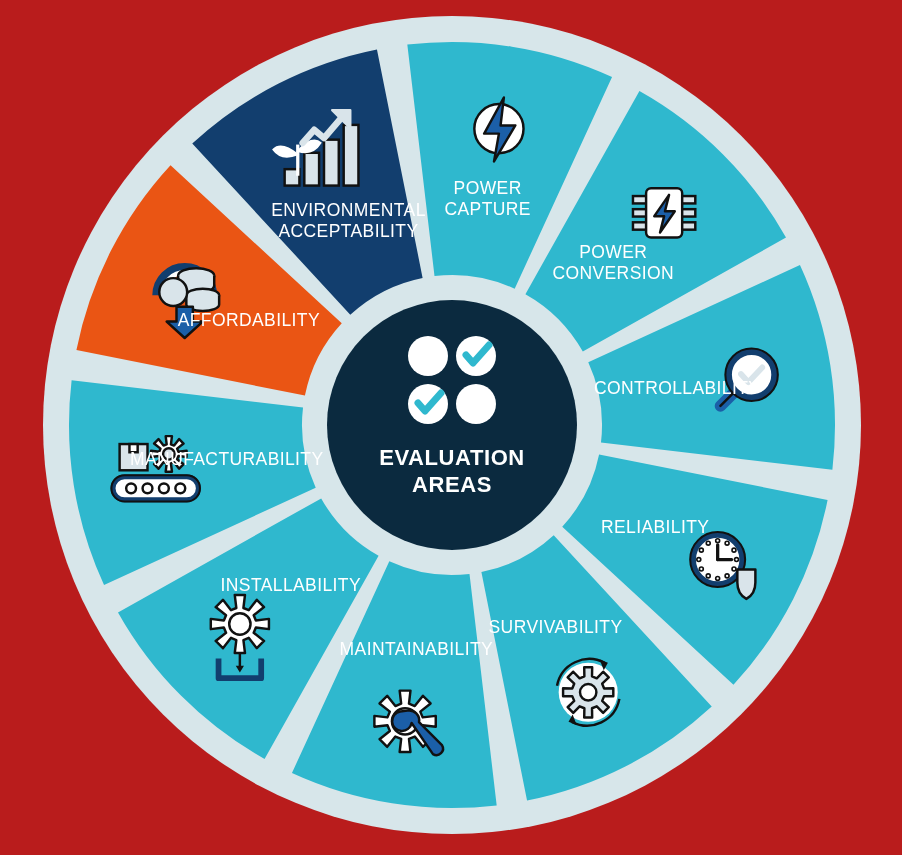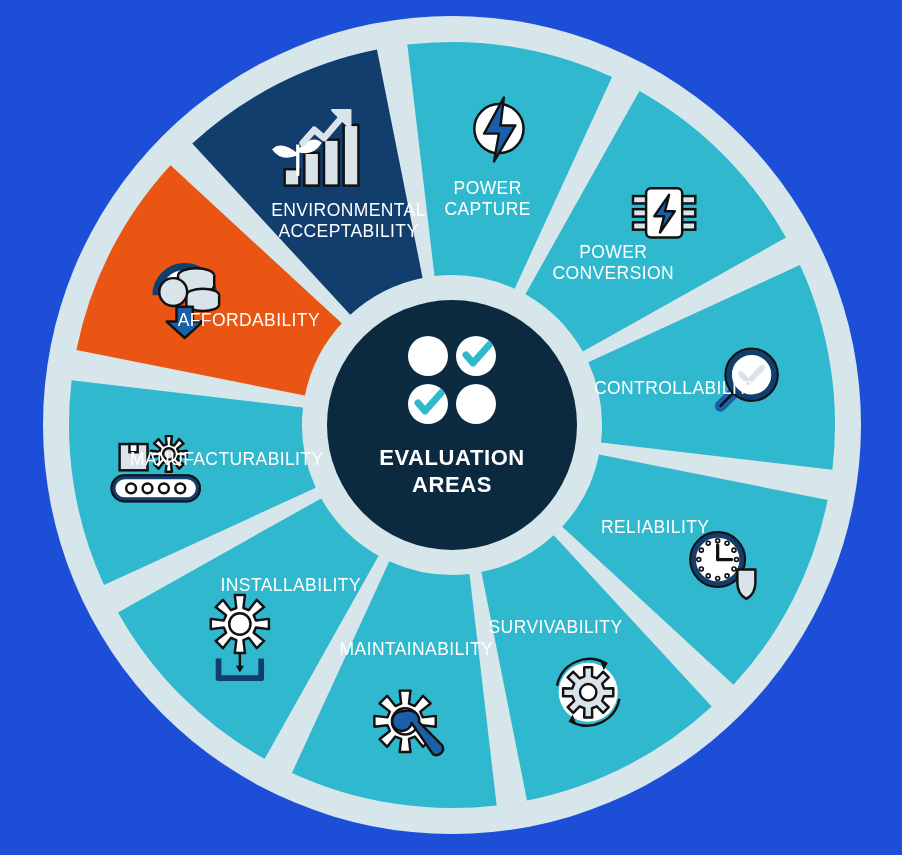--- a/index.html
+++ b/index.html
@@ -1,17 +1,17 @@
 <!DOCTYPE html>
 <html><head>
 <meta charset="utf-8">
 <style>
   html,body{margin:0;padding:0;background:#ffffff;}
   body{width:902px;height:855px;overflow:hidden;font-family:"Liberation Sans",sans-serif;}
-  #stage{position:relative;width:902px;height:855px;background:#1d4ed8;}
+  #stage{position:relative;width:902px;height:855px;background:#b91c1c;}
   svg{display:block;}
   .seg-label{fill:#ffffff;font-family:"Liberation Sans",sans-serif;font-size:17.5px;letter-spacing:.4px;text-anchor:middle;dominant-baseline:middle;}
   .hub-label{fill:#ffffff;font-family:"Liberation Sans",sans-serif;font-size:22px;font-weight:bold;letter-spacing:.6px;text-anchor:middle;}
 </style>
 </head>
 <body>
 
 <div id="stage">
   <svg id="wheel" width="902" height="855" viewBox="0 0 902 855">
 

